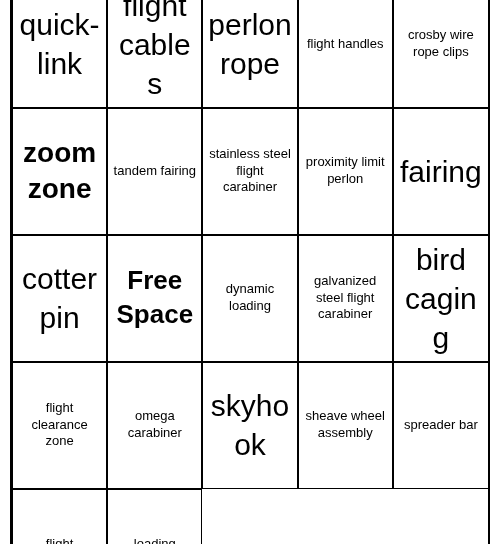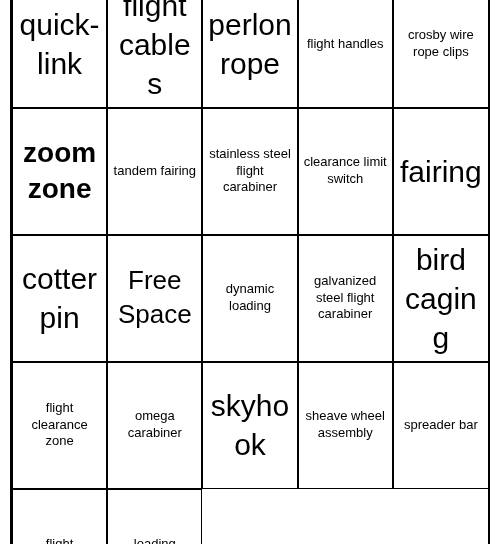--- a/index.html
+++ b/index.html
@@ -78,21 +78,21 @@
       font-weight: normal;
     }
 
     .cell-text.xlarge {
       font-size: 28px;
       font-weight: bold;
     }
 
     .cell-text.free {
       font-size: 26px;
-      font-weight: normal;
+      font-weight: bold;
     }
   </style>
 </head>
 <body>
 
 <div class="bingo-card">
   <div class="bingo-header">
   <div class="bingo-header-cell">B</div>
       <div class="bingo-header-cell">I</div>
       <div class="bingo-header-cell">N</div>
@@ -118,21 +118,21 @@
       <div class="bingo-cell">
         <span class="cell-text xlarge">zoom zone</span>
       </div>
       <div class="bingo-cell">
         <span class="cell-text">tandem fairing</span>
       </div>
       <div class="bingo-cell">
         <span class="cell-text">stainless steel flight carabiner</span>
       </div>
       <div class="bingo-cell">
-        <span class="cell-text">clearance limit switch</span>
+        <span class="cell-text">proximity limit perlon</span>
       </div>
       <div class="bingo-cell">
         <span class="cell-text large">fairing</span>
       </div>
       <div class="bingo-cell">
         <span class="cell-text large">cotter pin</span>
       </div>
       <div class="bingo-cell">
         <span class="cell-text free">Free Space</span>
       </div>

